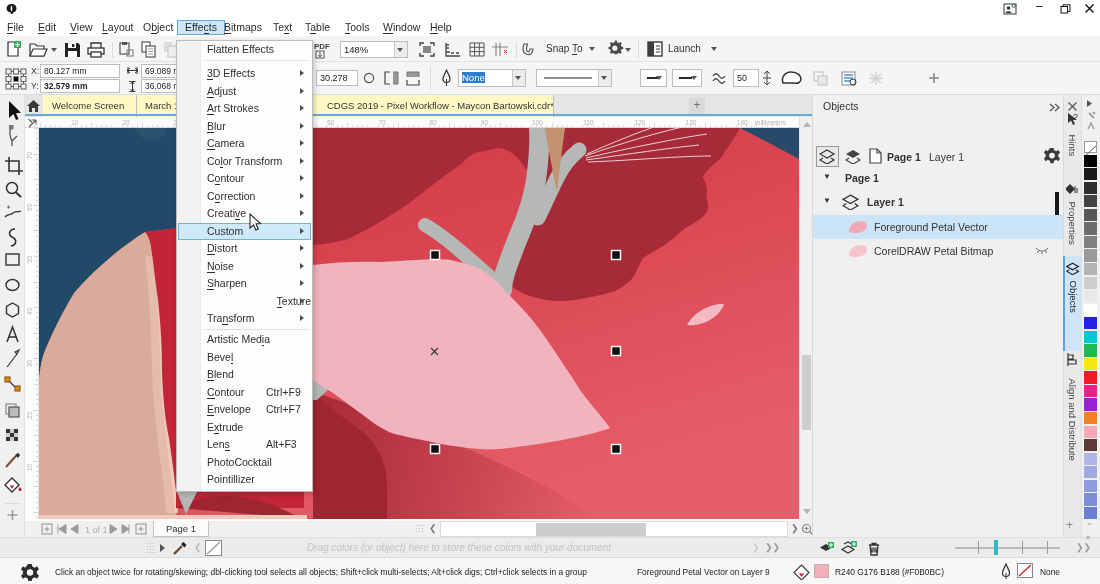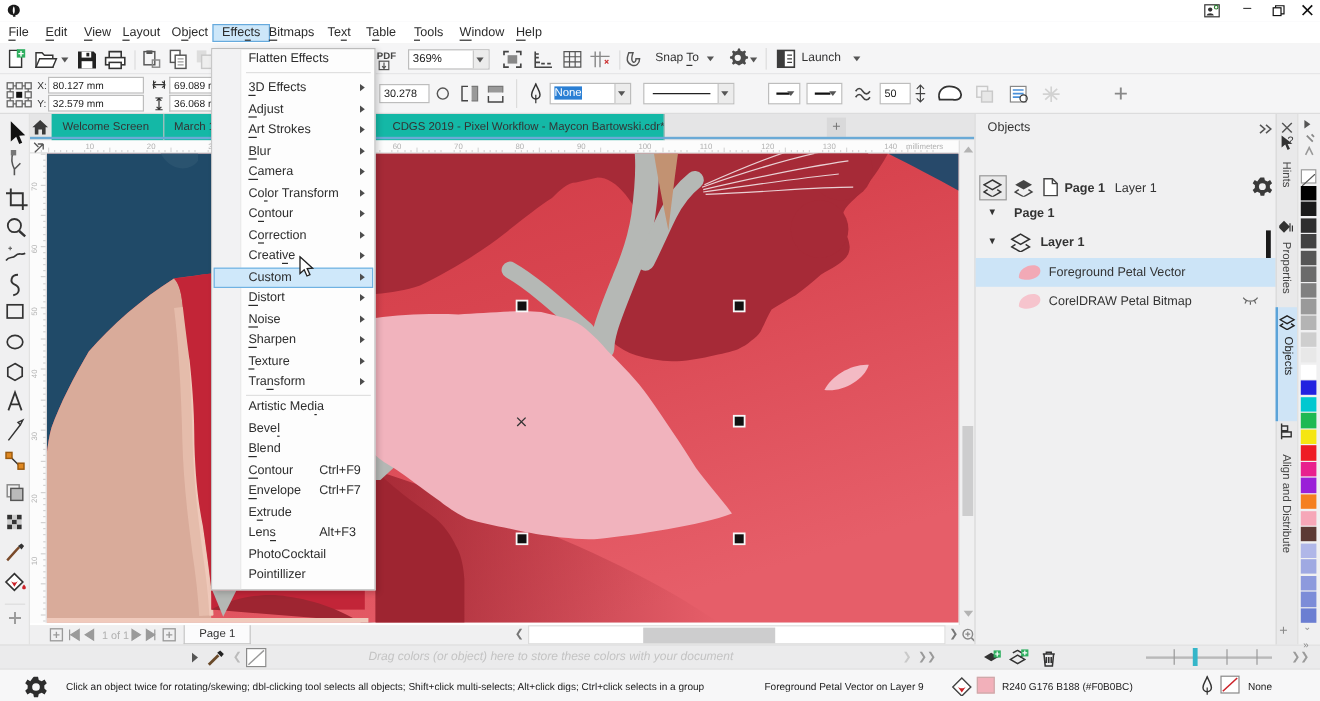--- a/index.html
+++ b/index.html
@@ -4,21 +4,21 @@
 html,body{width:1100px;height:584px;overflow:hidden;}
 #app{position:relative;width:1100px;height:584px;font-family:"Liberation Sans",sans-serif;background:#f0f0f1;color:#222;}
 .abs{position:absolute;}
 
 #titlebar{left:0;top:0;width:1100px;height:18px;background:#fff;font-size:8.8px;color:#3a3a3a;}
 #menubar{left:0;top:18px;width:1100px;height:18px;background:#fff;font-size:10.5px;color:#2b2b2b;}
 #menubar span.mi{position:absolute;top:2px;height:15px;line-height:14px;padding:0 7px;}
 #toolbar{left:0;top:36px;width:1100px;height:26px;background:#f5f5f6;border-bottom:1px solid #e3e3e4;}
 #propbar{left:0;top:62px;width:1100px;height:33px;background:#f5f5f6;border-bottom:1px solid #dcdcdd;}
 #tabbar{left:0;top:95px;width:812px;height:22px;background:#e5e5e6;}
-.tab{position:absolute;top:95px;height:22px;font-size:9.5px;color:#333;line-height:21px;background:#14b8a6;border-right:1px solid #bfbfbf;white-space:nowrap;overflow:hidden;}
+.tab{position:absolute;top:95px;height:22px;font-size:9.5px;color:#333;line-height:21px;background:#fef9c3;border-right:1px solid #bfbfbf;white-space:nowrap;overflow:hidden;}
 .field{position:absolute;background:#fff;border:1px solid #bdbdbd;font-size:8.5px;color:#222;line-height:12px;padding-left:3px;white-space:nowrap;overflow:hidden;}
 .ddarrow{position:absolute;width:0;height:0;border-left:3.5px solid transparent;border-right:3.5px solid transparent;border-top:4px solid #555;}
 
 #hruler{left:25px;top:117px;width:774px;height:11px;background:#fcfcfc;border-bottom:1px solid #d8d8d8;}
 #vruler{left:25px;top:128px;width:14px;height:393px;background:#fcfcfc;border-right:1px solid #e0e0e0;}
 .rnum{position:absolute;font-size:6.5px;color:#b2b2b2;}
 
 #toolbox{left:0;top:95px;width:25px;height:462px;background:#f0f0f1;border-right:1px solid #e2e2e2;}
 
 #canvaswrap{left:39px;top:128px;width:760px;height:391px;}
@@ -113,21 +113,21 @@
 
     <rect x="158" y="2" width="8" height="10" fill="#ddd"></rect>
         <rect x="162" y="6" width="9" height="11" fill="#eee" stroke="#c9c9c9" stroke-width="1.2"></rect>
   </svg>
 
   <svg class="abs" style="left:313px;top:4px" width="22" height="20" viewBox="0 0 22 20">
         <text x="1" y="9" font-size="8" font-weight="bold" fill="#444" font-family="Liberation Sans">PDF</text>
         <rect x="3" y="11" width="8" height="7" fill="none" stroke="#555"></rect>
         <path d="M7 12 V16 M5.5 15 L7 17 L8.5 15" stroke="#555" fill="none"></path>
       </svg>
-  <div class="field" style="left:340px;top:5px;width:68px;height:17px;font-size:9.5px;line-height:15px;">369%</div>
+  <div class="field" style="left:340px;top:5px;width:68px;height:17px;font-size:9.5px;line-height:15px;">148%</div>
   <div class="abs" style="left:394px;top:6px;width:13px;height:15px;background:#ececec;border-left:1px solid #c9c9c9"></div>
       <span class="ddarrow" style="left:397px;top:12px"></span>
   <svg class="abs" style="left:418px;top:5px" width="300" height="18" viewBox="0 0 300 18">
 
     <path d="M2 5 V2 H6 M12 2 H16 V5 M16 12 V15 H12 M6 15 H2 V12" fill="none" stroke="#444" stroke-width="1.4"></path>
         <rect x="5" y="5" width="8" height="7" fill="#888"></rect>
 
     <path d="M28 2 V15 H42 M28 11 H32 M28 7 H31 M28 4 H31 M33 12 H36 M38 12 H41" fill="none" stroke="#444" stroke-width="1.3"></path>
 
     <path d="M52 2 H66 V15 H52 Z M52 6.3 H66 M52 10.6 H66 M56.6 2 V15 M61.3 2 V15" fill="none" stroke="#555" stroke-width="1"></path>
@@ -167,21 +167,21 @@
       <rect x="1" y="16" width="5" height="5"></rect>
           <rect x="8.5" y="16" width="5" height="5"></rect>
           <rect x="16" y="16" width="5" height="5"></rect>
     </g>
     <rect x="8.5" y="8.5" width="5" height="5" fill="#111"></rect>
     <path d="M6 3.5 H8.5 M13.5 3.5 H16 M6 18.5 H8.5 M13.5 18.5 H16 M3.5 6 V8.5 M3.5 13.5 V16 M18.5 6 V8.5 M18.5 13.5 V16" stroke="#666" stroke-width="1"></path>
   </svg>
   <span class="abs" style="left:31px;top:4px;font-size:8.5px;color:#333">X:</span>
   <div class="field" style="left:40px;top:2px;width:80px;height:14px;">80.127 mm</div>
   <span class="abs" style="left:31px;top:19px;font-size:8.5px;color:#333">Y:</span>
-  <div class="field" style="left:40px;top:17px;width:80px;height:14px;">32.579 mm</div>
+  <div class="field" style="left:40px;top:17px;width:80px;height:14px;font-weight:bold;">32.579 mm</div>
   <svg class="abs" style="left:127px;top:4px" width="11" height="9" viewBox="0 0 11 9">
         <path d="M0 4.5 H11 M0 4.5 L3 2 M0 4.5 L3 7 M11 4.5 L8 2 M11 4.5 L8 7 M1 1 V8 M10 1 V8" stroke="#333" fill="none"></path>
       </svg>
   <div class="field" style="left:141px;top:2px;width:37px;height:14px;border-right:none;">69.089 m</div>
   <svg class="abs" style="left:129px;top:19px" width="7" height="11" viewBox="0 0 7 11">
         <path d="M3.5 0 V11 M3.5 1 L1.5 3 M3.5 1 L5.5 3 M3.5 10 L1.5 8 M3.5 10 L5.5 8 M0.5 0.5 H6.5 M0.5 10.5 H6.5" stroke="#333" fill="none"></path>
       </svg>
   <div class="field" style="left:141px;top:17px;width:37px;height:14px;border-right:none;">36.068 m</div>
 
   <div class="field" style="left:316px;top:8px;width:42px;height:16px;font-size:9px;line-height:14px;">30.278</div>
@@ -722,21 +722,21 @@
   <div class="mitem" style="top:76.5px;"><u>B</u>lur<span class="sub"></span></div>
   <div class="mitem" style="top:94px;"><u>C</u>amera<span class="sub"></span></div>
   <div class="mitem" style="top:111.5px;">Co<u>l</u>or Transform<span class="sub"></span></div>
   <div class="mitem" style="top:129px;">C<u>o</u>ntour<span class="sub"></span></div>
   <div class="mitem" style="top:146.5px;">C<u>o</u>rrection<span class="sub"></span></div>
   <div class="mitem" style="top:164px;">Creati<u>v</u>e<span class="sub"></span></div>
   <div class="mitem" style="top:181.5px;background:#cfe8fa;outline:1px solid #70b2e2;outline-offset:-1px;">Custom<span class="sub"></span></div>
   <div class="mitem" style="top:199px;"><u>D</u>istort<span class="sub"></span></div>
   <div class="mitem" style="top:216.5px;"><u>N</u>oise<span class="sub"></span></div>
   <div class="mitem" style="top:234px;"><u>S</u>harpen<span class="sub"></span></div>
-  <div class="mitem" style="top:251.5px;"><u>T</u>exture<span class="sub"></span></div>
+  <div class="mitem" style="top:251.5px;text-align:right;"><u>T</u>exture<span class="sub"></span></div>
   <div class="mitem" style="top:269px;">Tra<u>n</u>sform<span class="sub"></span></div>
   <div class="msep" style="top:288px;"></div>
   <div class="mitem" style="top:290px;">Artistic Med<u>i</u>a</div>
   <div class="mitem" style="top:307.5px;">Beve<u>l</u></div>
   <div class="mitem" style="top:325px;"><u>B</u>lend</div>
   <div class="mitem" style="top:342.5px;"><u>C</u>ontour<span class="sc">Ctrl+F9</span></div>
   <div class="mitem" style="top:360px;"><u>E</u>nvelope<span class="sc">Ctrl+F7</span></div>
   <div class="mitem" style="top:377.5px;">E<u>x</u>trude</div>
   <div class="mitem" style="top:395px;">Len<u>s</u><span class="sc">Alt+F3</span></div>
   <div class="mitem" style="top:412.5px;">PhotoCocktail</div>

